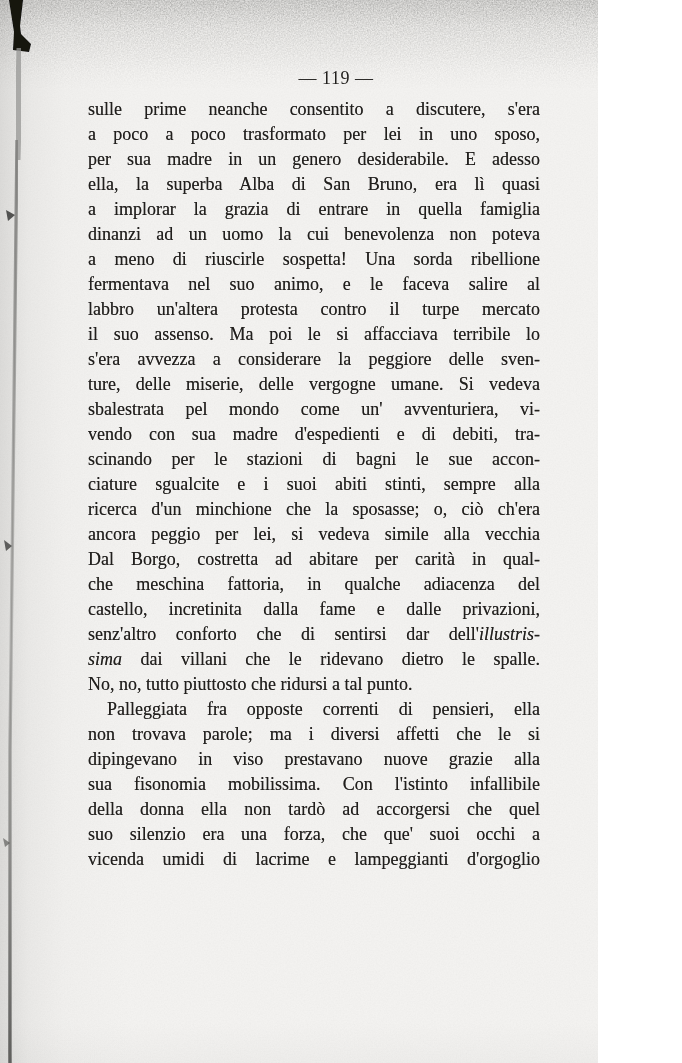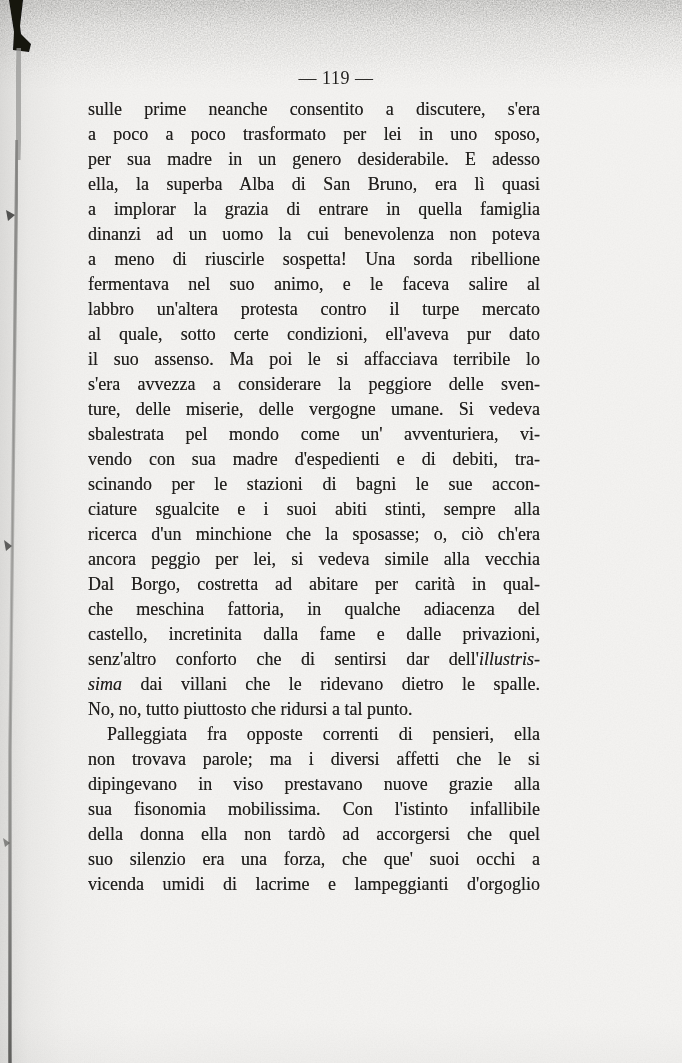--- a/index.html
+++ b/index.html
@@ -2,21 +2,21 @@
 <html style="--paper: #f3f2f0; --ink: #211f1d;"><head>
 <meta charset="utf-8">
 <style>
   :root {
     --paper: #f3f2f0;
     --ink: #211f1d;
   }
   html, body { margin: 0; padding: 0; background: #ffffff; }
   .scan {
     position: relative;
-    width: 682px;
+    width: 598px;
     height: 1063px;
     background: var(--paper);
     overflow: hidden;
     font-family: "Liberation Serif", "DejaVu Serif", serif;
     color: var(--ink);
   }
   
   .scan::before {
     content: "";
     position: absolute;
@@ -123,21 +123,20 @@
   <div class="text-block">
       <div class="line just"><span>sulle prime neanche consentito a discutere, s'era</span></div>
       <div class="line just"><span>a poco a poco trasformato per lei in uno sposo,</span></div>
       <div class="line just"><span>per sua madre in un genero desiderabile. E adesso</span></div>
       <div class="line just"><span>ella, la superba Alba di San Bruno, era lì quasi</span></div>
       <div class="line just"><span>a implorar la grazia di entrare in quella famiglia</span></div>
       <div class="line just"><span>dinanzi ad un uomo la cui benevolenza non poteva</span></div>
       <div class="line just"><span>a meno di riuscirle sospetta! Una sorda ribellione</span></div>
       <div class="line just"><span>fermentava nel suo animo, e le faceva salire al</span></div>
       <div class="line just"><span>labbro un'altera protesta contro il turpe mercato</span></div>
-      <div class="line just"><span>al quale, sotto certe condizioni, ell'aveva pur dato</span></div>
       <div class="line just"><span>il suo assenso. Ma poi le si affacciava terribile lo</span></div>
       <div class="line just"><span>s'era avvezza a considerare la peggiore delle sven-</span></div>
       <div class="line just"><span>ture, delle miserie, delle vergogne umane. Si vedeva</span></div>
       <div class="line just"><span>sbalestrata pel mondo come un' avventuriera, vi-</span></div>
       <div class="line just"><span>vendo con sua madre d'espedienti e di debiti, tra-</span></div>
       <div class="line just"><span>scinando per le stazioni di bagni le sue accon-</span></div>
       <div class="line just"><span>ciature sgualcite e i suoi abiti stinti, sempre alla</span></div>
       <div class="line just"><span>ricerca d'un minchione che la sposasse; o, ciò ch'era</span></div>
       <div class="line just"><span>ancora peggio per lei, si vedeva simile alla vecchia</span></div>
       <div class="line just"><span>Dal Borgo, costretta ad abitare per carità in qual-</span></div>

